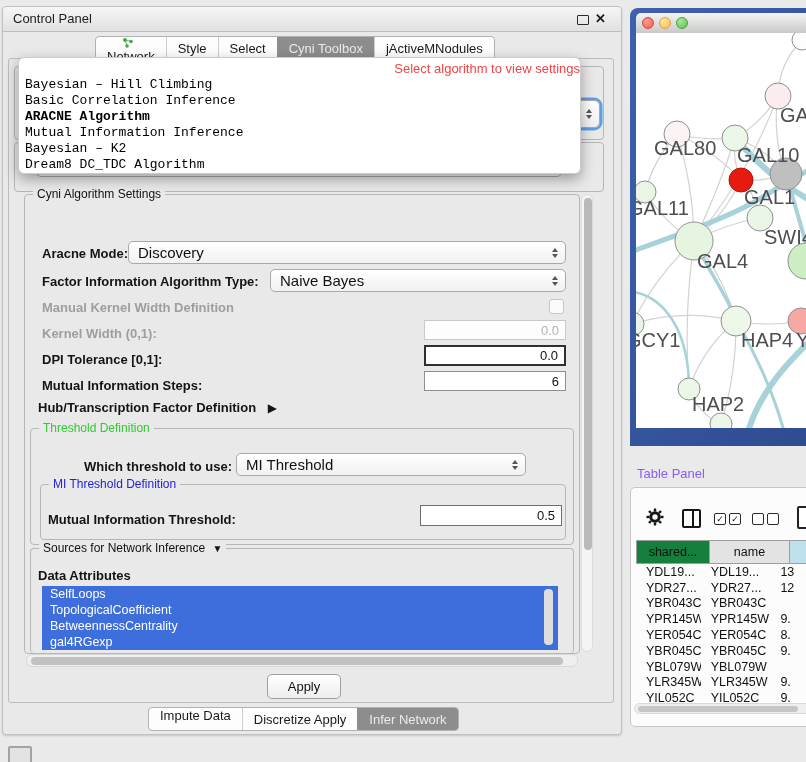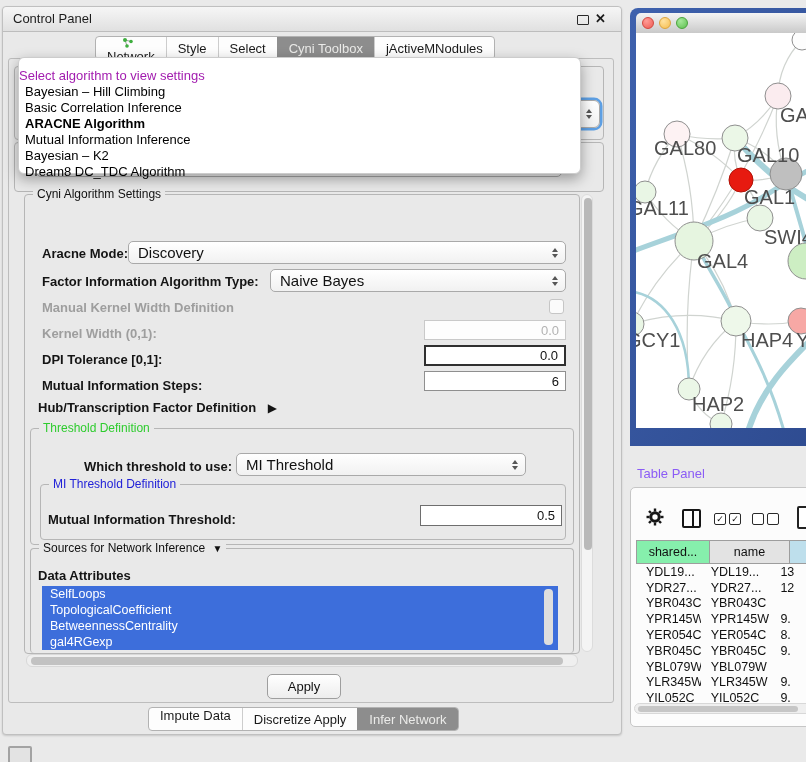--- a/index.html
+++ b/index.html
@@ -38,22 +38,22 @@
 
   .field{background:#fff;border:1px solid #8f8f8f;font-size:13px;box-sizing:border-box;
          display:flex;align-items:center;justify-content:flex-end;padding-right:6px;}
   .field.disabled{border-color:#c9c9c9;color:#b3b3b3;background:#fdfdfd;}
   .lbl{font-size:13px;font-weight:bold;color:#141414;white-space:nowrap;}
   .lbl.disabled{color:#9e9e9e;}
 
   
   #algo-popup{left:18px;top:57px;width:561px;height:115px;background:#fff;border:1px solid #cccccc;
               border-radius:6px;box-shadow:0 5px 14px rgba(0,0,0,.35);z-index:50;}
-  .popup-prompt{text-align:left;color:#a21caf;font-size:13px;padding-top:10px;height:16px;}
-  .popup-item{font-size:13px;height:16px;line-height:16px;padding-left:6px;color:#000;white-space:nowrap;}
+  .popup-prompt{text-align:right;color:#ef4444;font-size:13px;padding-top:3px;height:16px;}
+  .popup-item{font-size:13px;height:16px;line-height:16px;padding-left:6px;color:#000;white-space:nowrap;font-family:Liberation Mono, monospace;}
   .popup-item.selected{font-weight:bold;}
 
   
   .sb-track-v{background:#f4f4f4;border:1px solid #dcdcdc;border-radius:6px;}
   .sb-thumb{background:#b9b9b9;border-radius:5px;}
   .sb-track-h{background:#efefef;border:1px solid #d8d8d8;border-radius:6px;}
 
   
   #attr-list{background:#3d6edb;overflow:hidden;}
   .attr-item{color:#fff;font-size:12.5px;height:16px;line-height:16px;padding-left:8px;white-space:nowrap;}
@@ -345,21 +345,21 @@
     <span class="chk">✓</span>
     <span class="chk">✓</span>
   </div>
   <div class="abs" style="left:752px;top:513px;display:flex;">
     <span class="chk"></span>
     <span class="chk"></span>
   </div>
   <div class="abs" style="left:797px;top:506px;width:14px;height:19px;border:2px solid #222;border-radius:2px;background:#fff;"></div>
 
   <div class="abs" id="tp-header" style="left:636px;top:540px;display:flex;height:24px;">
-      <div class="th" style="width: 74px; background: #86efac;">shared...</div>
+      <div class="th" style="width: 74px; background: #15803d;">shared...</div>
       <div class="th" style="width: 80px; background: rgb(227, 227, 227);">name</div>
       <div class="th" style="width: 40px; background: rgb(190, 223, 236);"></div>
     </div>
   <div class="abs" id="tp-rows" style="left:636px;top:564px;width:170px;height:138px;overflow:hidden;">
       <div class="trow">
         <div class="td" style="width: 74px;">YDL19...</div>
         <div class="td" style="width: 80px;">YDL19...</div>
         <div class="td" style="width: 40px;">13</div>
       </div>
       <div class="trow">

